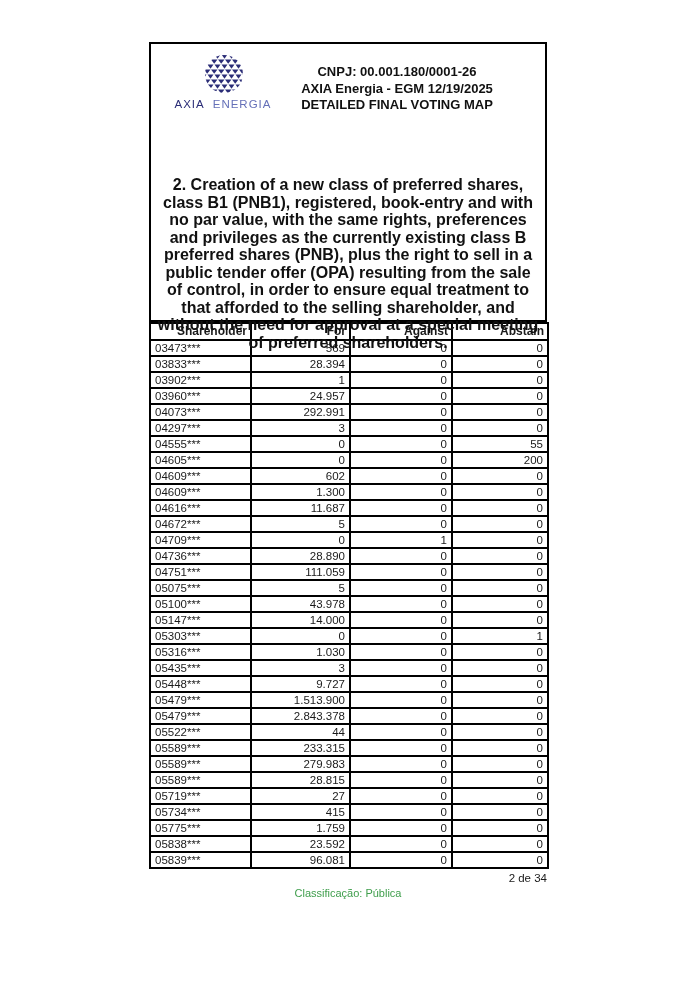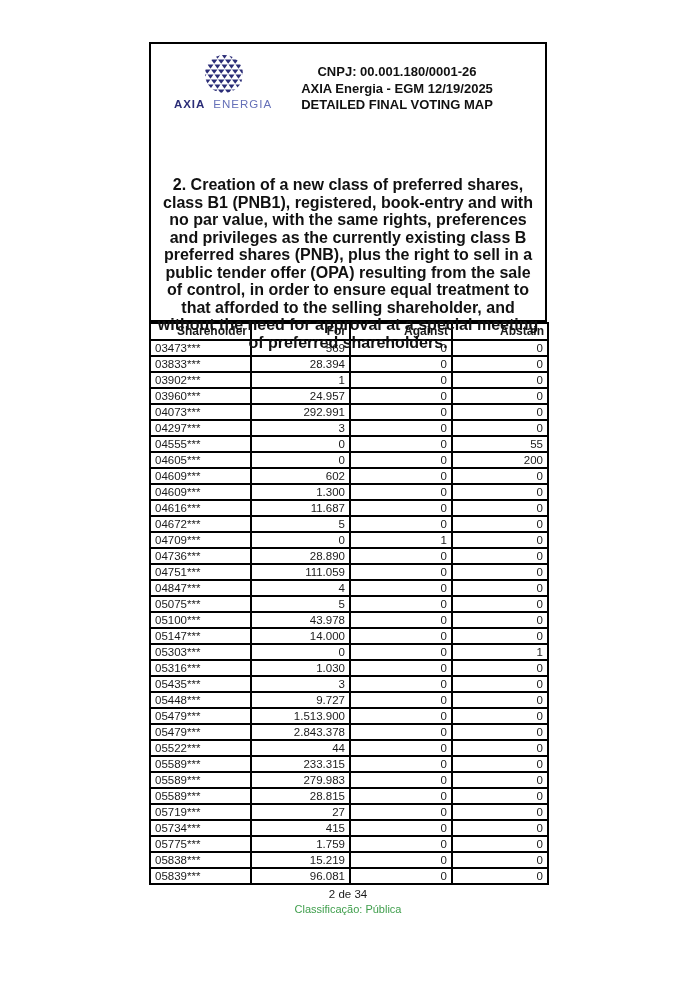--- a/index.html
+++ b/index.html
@@ -11,21 +11,21 @@
   .page{position:absolute;left:149px;top:42px;width:398px;}
 
   
   .header-box{
     position:relative;border:2px solid #000;box-sizing:border-box;
     width:398px;height:280px;background:#fff;
   }
   .logo{position:absolute;left:12px;top:10px;width:120px;text-align:center;}
   .logo-sphere{display:block;margin:0 auto 2px auto;}
   .logo-word{font-size:11.5px;letter-spacing:1px;white-space:nowrap;}
-  .logo-word .axia{font-weight:bold;color:#2b2d77;}
+  .logo-word .axia{font-weight:normal;color:#2b2d77;}
   .logo-word .energia{font-weight:normal;color:#6570b8;margin-left:8px;}
 
   .header-text{
     position:absolute;left:104px;right:6px;top:20px;text-align:center;
     font-weight:bold;font-size:13px;line-height:16.5px;color:#111;
   }
   .proposal{
     position:absolute;left:5px;right:5px;top:132px;text-align:center;
     font-weight:bold;font-size:16px;line-height:17.5px;color:#111;
   }
@@ -47,21 +47,21 @@
   }
   .voting-table col.c0{width:101px;}
   .voting-table col.c1{width:99px;}
   .voting-table col.c2{width:102px;}
   .voting-table col.c3{width:96px;}
   td.cell-left{text-align:left;border-radius:6px;}
   td.cell-right{text-align:right;}
 
   
   .footer{margin-top:2px;text-align:center;}
-  .footer-page{font-size:11.5px;color:#1a1a1a;line-height:14px;}
+  .footer-page{font-size:11.5px;color:#1a1a1a;line-height:14px;text-align:right;}
   .footer-class{font-size:11px;color:#3f9e4c;line-height:14px;margin-top:1px;}
 </style>
 </head>
 <body>
 
 <div class="page">
 
   <div class="header-box">
 
     <div class="logo">
@@ -189,26 +189,20 @@
           <td class="cell-right">0</td>
           <td class="cell-right">0</td>
         </tr>
         <tr>
           <td class="cell-left">04751***</td>
           <td class="cell-right">111.059</td>
           <td class="cell-right">0</td>
           <td class="cell-right">0</td>
         </tr>
         <tr>
-          <td class="cell-left">04847***</td>
-          <td class="cell-right">4</td>
-          <td class="cell-right">0</td>
-          <td class="cell-right">0</td>
-        </tr>
-        <tr>
           <td class="cell-left">05075***</td>
           <td class="cell-right">5</td>
           <td class="cell-right">0</td>
           <td class="cell-right">0</td>
         </tr>
         <tr>
           <td class="cell-left">05100***</td>
           <td class="cell-right">43.978</td>
           <td class="cell-right">0</td>
           <td class="cell-right">0</td>
@@ -292,21 +286,21 @@
           <td class="cell-right">0</td>
         </tr>
         <tr>
           <td class="cell-left">05775***</td>
           <td class="cell-right">1.759</td>
           <td class="cell-right">0</td>
           <td class="cell-right">0</td>
         </tr>
         <tr>
           <td class="cell-left">05838***</td>
-          <td class="cell-right">15.219</td>
+          <td class="cell-right">23.592</td>
           <td class="cell-right">0</td>
           <td class="cell-right">0</td>
         </tr>
         <tr>
           <td class="cell-left">05839***</td>
           <td class="cell-right">96.081</td>
           <td class="cell-right">0</td>
           <td class="cell-right">0</td>
         </tr>
       </tbody>

